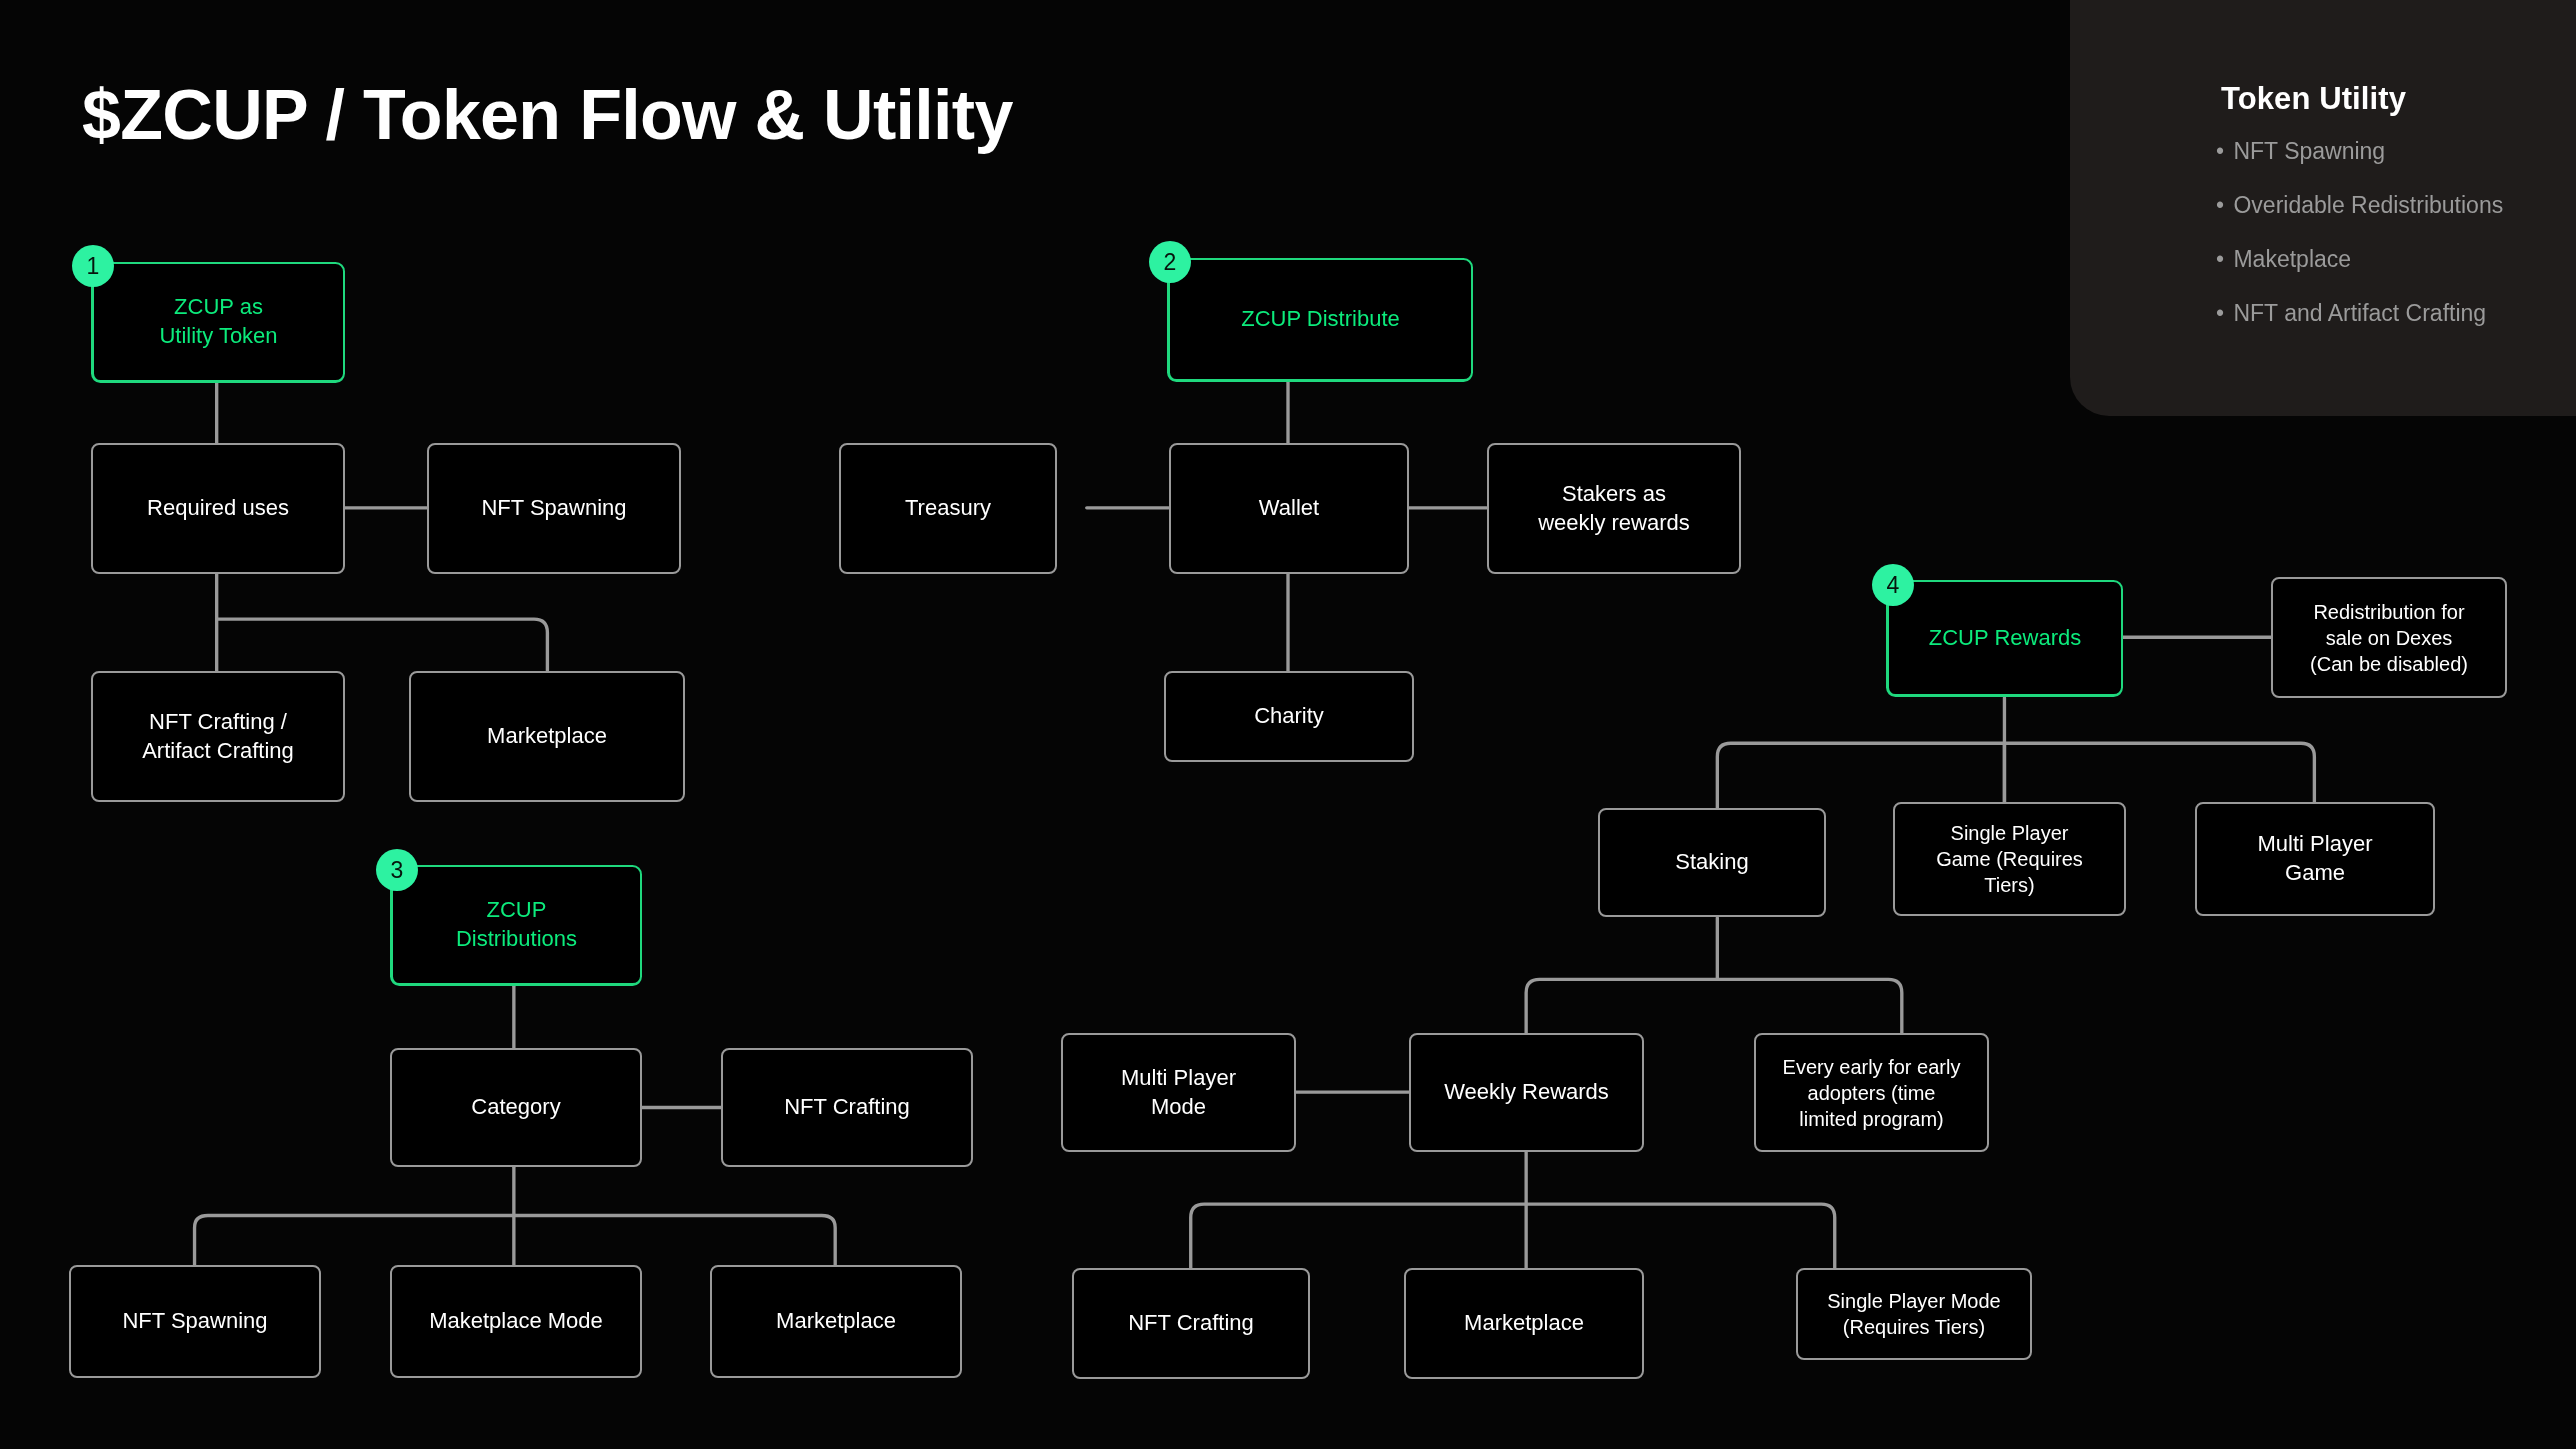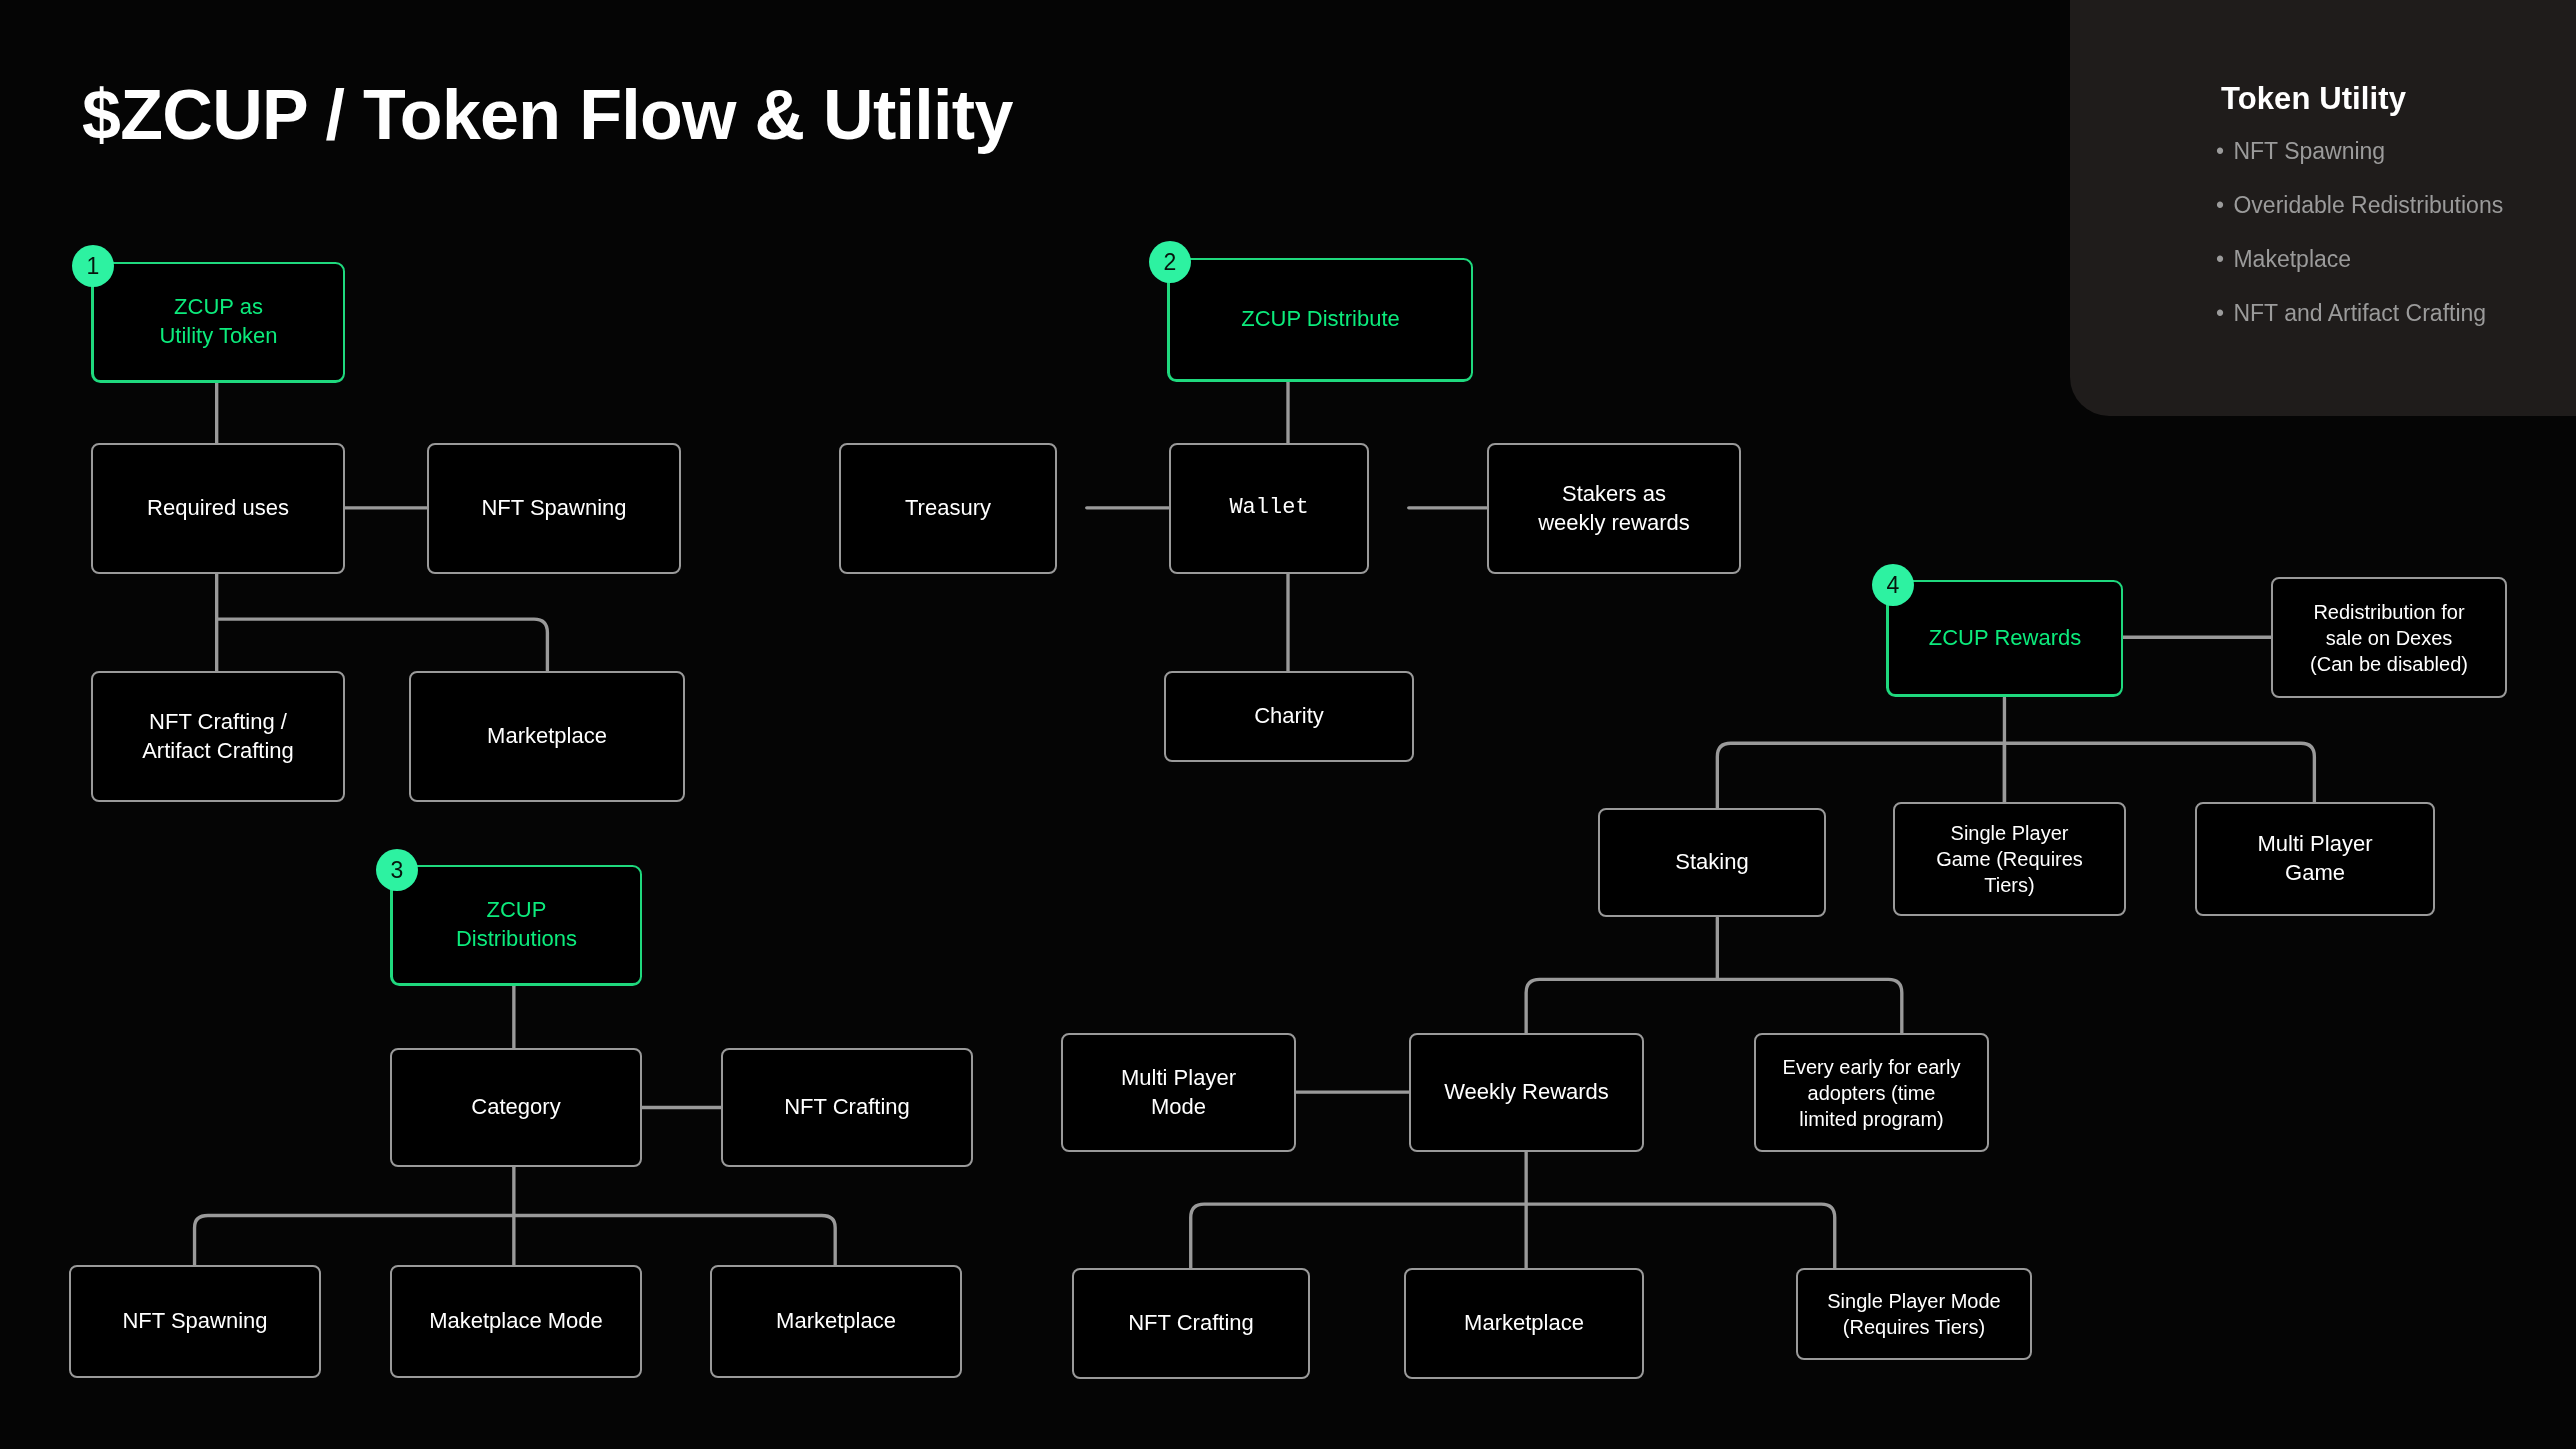--- a/index.html
+++ b/index.html
@@ -134,21 +134,21 @@
   <div class="node" style="left:427px;top:443px;width:254px;height:131px;">NFT Spawning</div>
 
   <div class="node" style="left:91px;top:671px;width:254px;height:131px;">NFT Crafting /
 Artifact Crafting</div>
   <div class="node" style="left:409px;top:671px;width:276px;height:131px;">Marketplace</div>
 
   <div class="badge" style="left:1149px;top:241px;">2</div>
   <div class="node green" style="left:1167px;top:258px;width:306px;height:124px;">ZCUP Distribute</div>
 
   <div class="node" style="left:839px;top:443px;width:218px;height:131px;">Treasury</div>
-  <div class="node" style="left:1169px;top:443px;width:200px;height:131px;font-family:Liberation Mono, monospace;">Wallet</div>
+  <div class="node" style="left:1169px;top:443px;width:240px;height:131px;">Wallet</div>
   <div class="node" style="left:1487px;top:443px;width:254px;height:131px;">Stakers as
 weekly rewards</div>
   <div class="node" style="left:1164px;top:671px;width:250px;height:91px;">Charity</div>
 
   <div class="badge" style="left:376px;top:849px;">3</div>
   <div class="node green" style="left:390px;top:865px;width:252px;height:121px;">ZCUP
 Distributions</div>
 
   <div class="node" style="left:390px;top:1048px;width:252px;height:119px;">Category</div>
   <div class="node" style="left:721px;top:1048px;width:252px;height:119px;">NFT Crafting</div>

